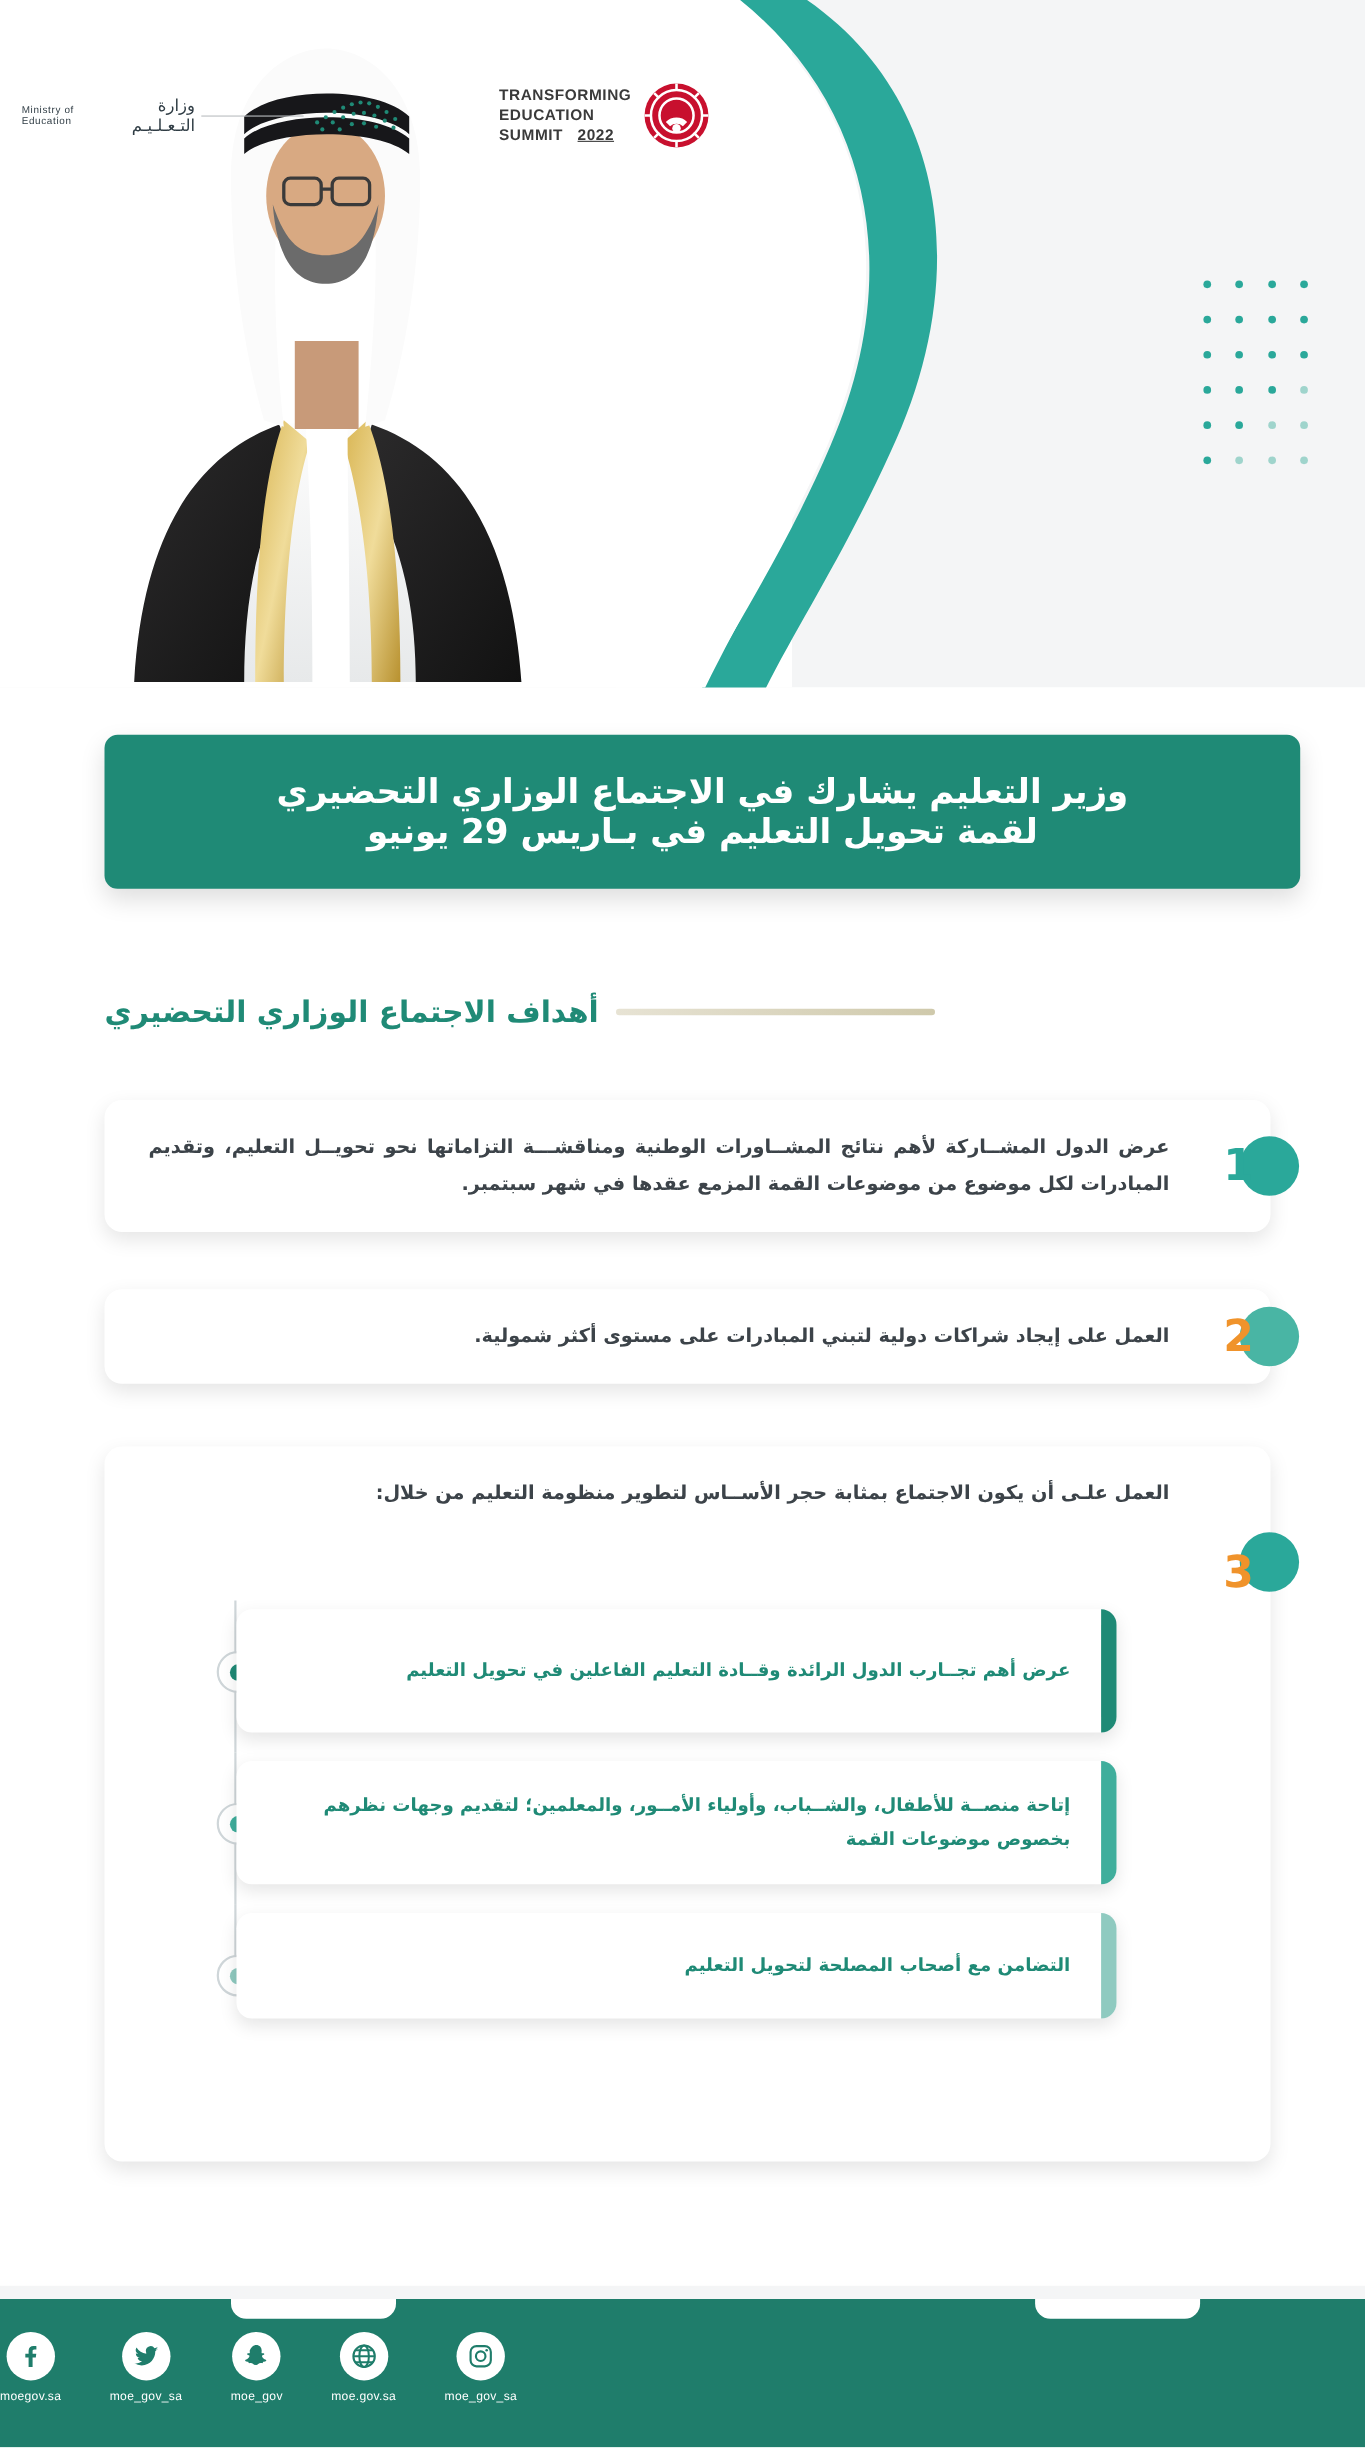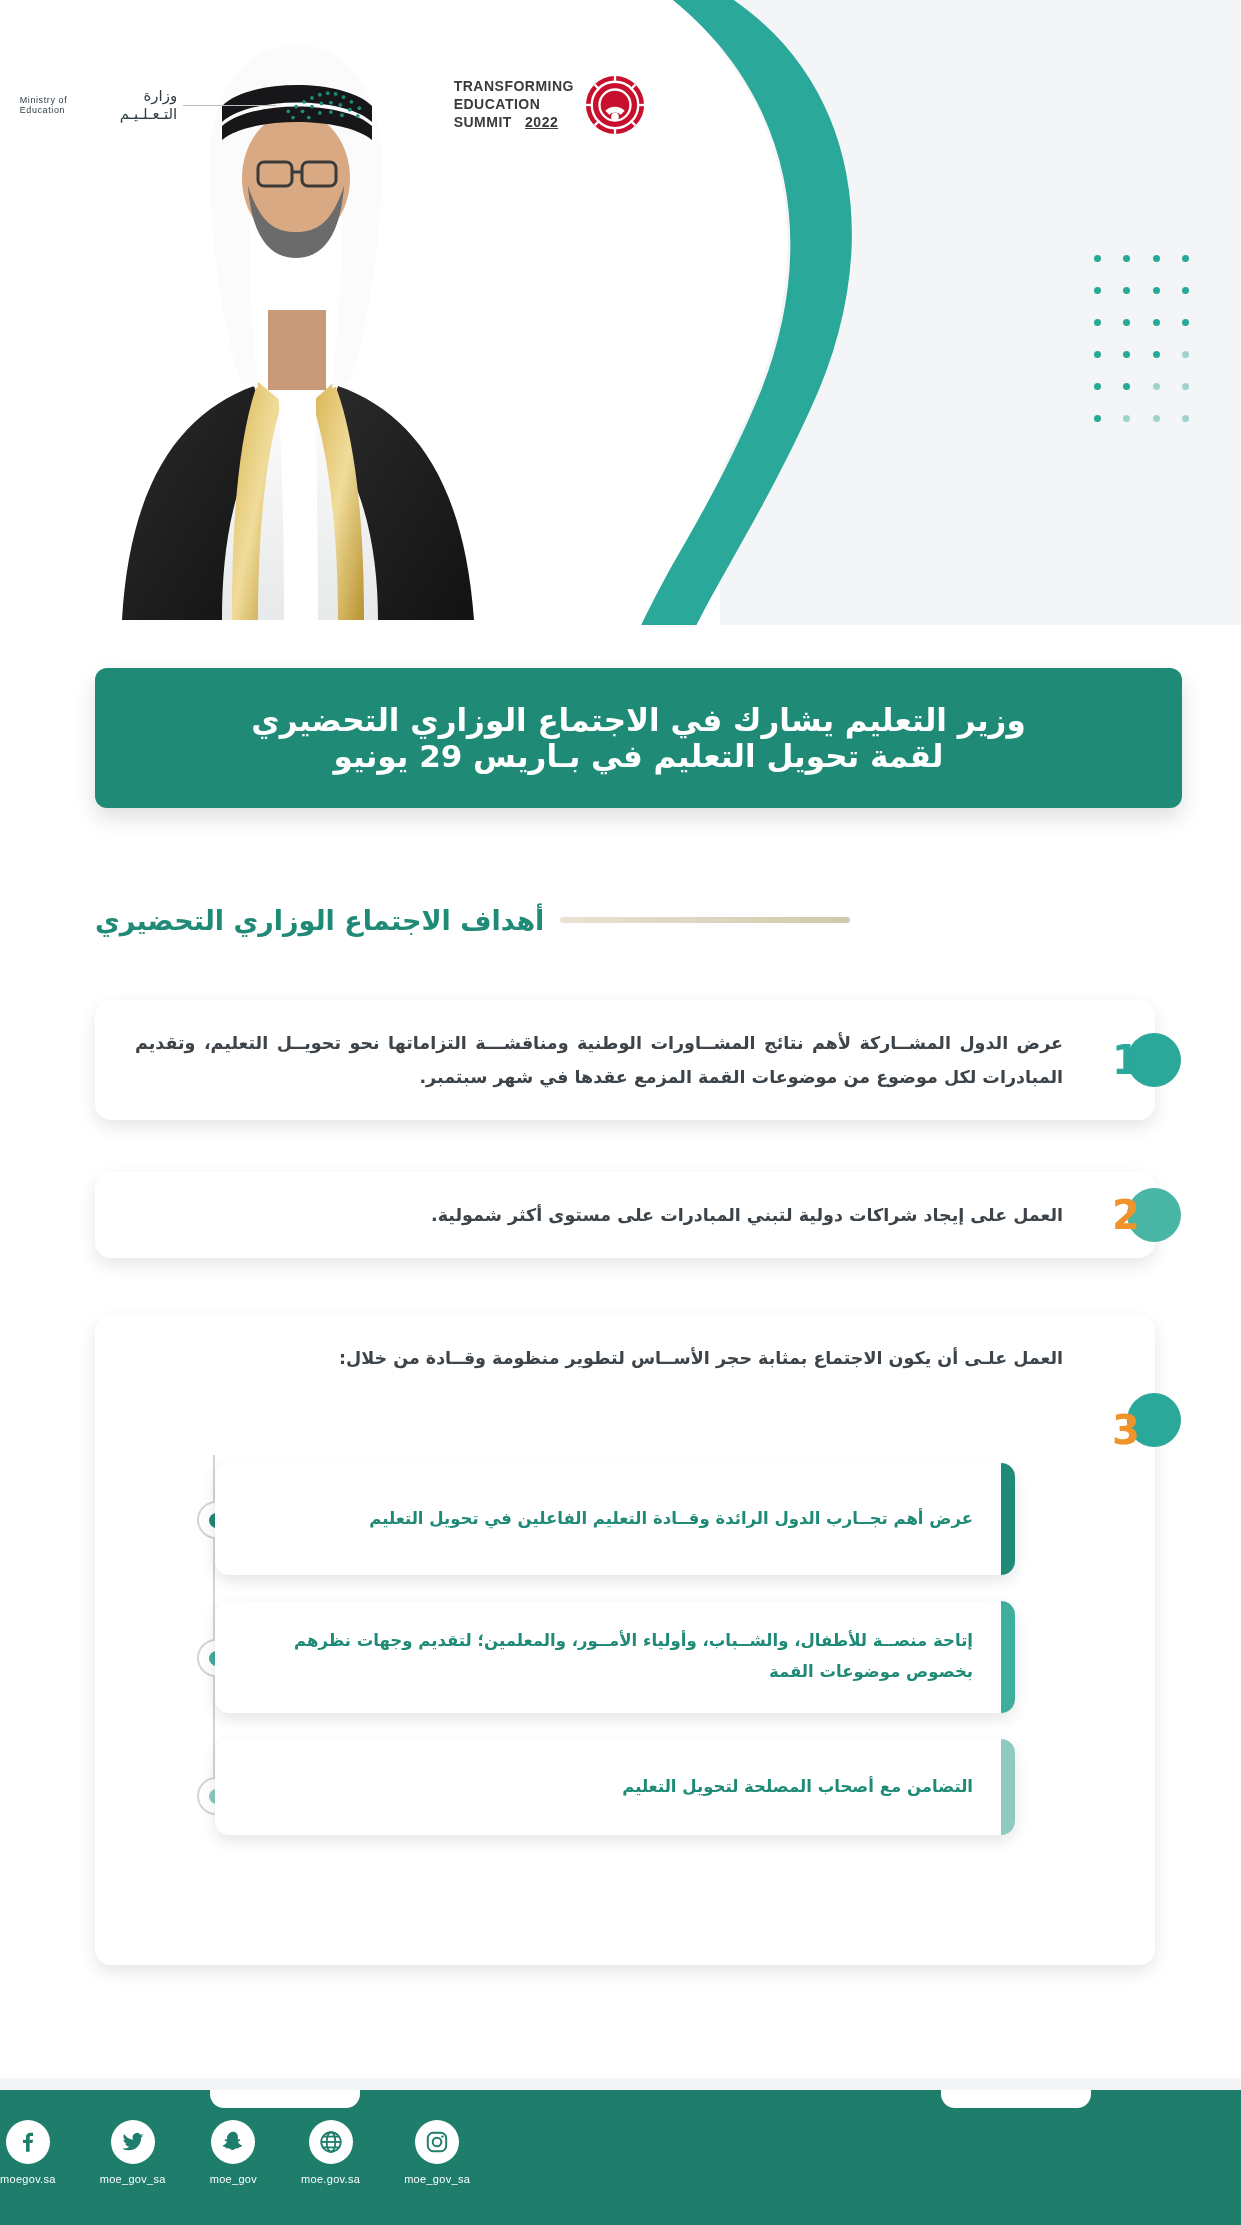--- a/index.html
+++ b/index.html
@@ -293,21 +293,21 @@
       <span class="num" style="color:#f0932b">2</span>
     </div>
     <div class="card-text">العمل على إيجاد شراكات دولية لتبني المبادرات على مستوى أكثر شمولية.</div>
   </div>
 
   <div class="card" id="card3">
     <div class="badge-circle" style="background:#2aa89a;top:78px;transform:none;"></div>
     <div class="num-badge" style="top:78px;transform:none;">
       <span class="num" style="color:#f0932b">3</span>
     </div>
-    <div class="card3-head">العمل علـى أن يكون الاجتماع بمثابة حجر الأســاس لتطوير منظومة وقــادة من خلال:</div>
+    <div class="card3-head">العمل علـى أن يكون الاجتماع بمثابة حجر الأســاس لتطوير منظومة التعليم من خلال:</div>
 
     <div class="sub-wrap">
 
       <div class="sub-row">
         <div class="timeline">
           <div class="tl-line"></div>
           <div class="tl-dot">
               <i style="background:#1f8a76"></i>
             </div>
         </div>

